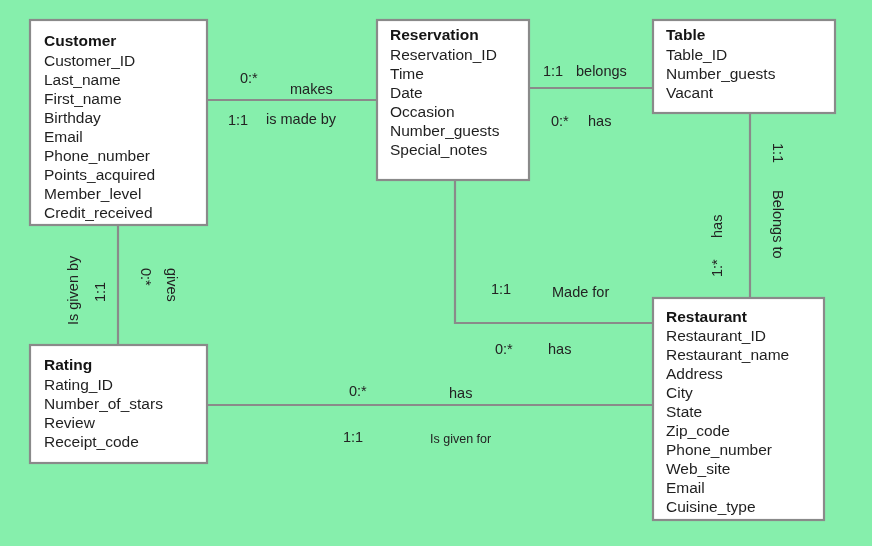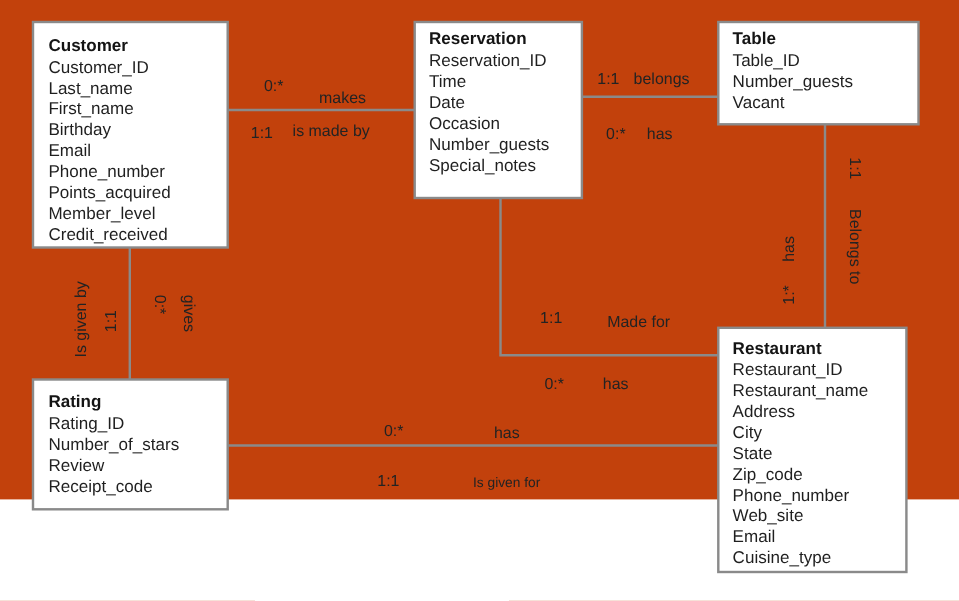--- a/index.html
+++ b/index.html
@@ -11,22 +11,22 @@
   body {
     width: 872px;
     height: 546px;
     font-family: "Liberation Sans", sans-serif;
     color: #1a1a1a;
     overflow: hidden;
   }
   #diagram-canvas {
     position: relative;
     width: 872px;
-    height: 454px;
-    background: #c2410c;
+    height: 546px;
+    background: #86efac;
   }
   svg.er-svg {
     position: absolute;
     top: 0;
     left: 0;
     width: 872px;
     height: 546px;
     display: block;
   }
   .connector {

